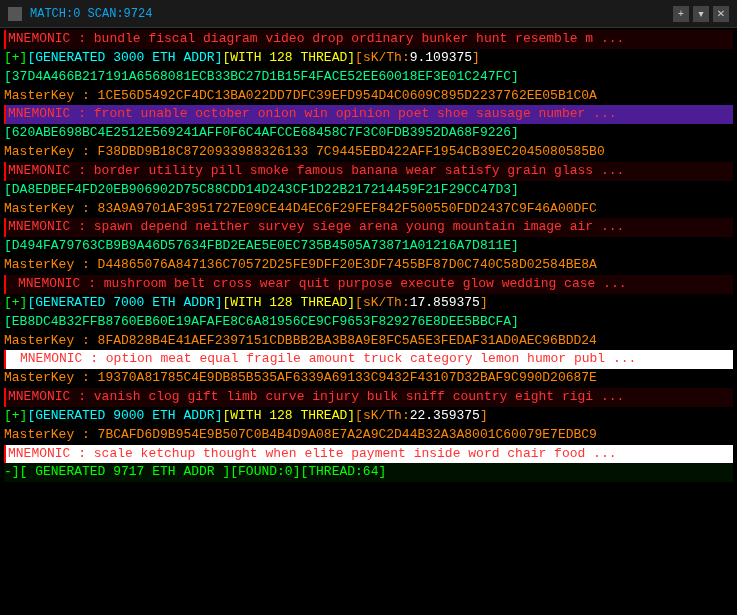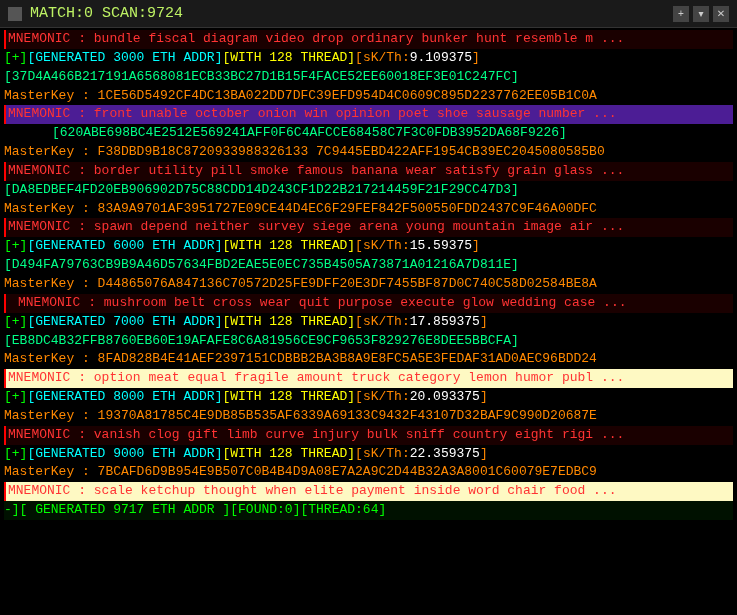--- a/index.html
+++ b/index.html
@@ -15,22 +15,22 @@
     .titlebar {
       background: #1a1a1a;
       display: flex;
       align-items: center;
       padding: 4px 8px;
       height: 28px;
       border-bottom: 1px solid #333;
       gap: 8px;
     }
     .titlebar-title {
-      color: #bef264;
-      font-size: 15px;
+      color: #0ea5e9;
+      font-size: 12px;
       flex: 1;
     }
     .titlebar-controls {
       display: flex;
       gap: 4px;
     }
     .titlebar-btn {
       width: 16px;
       height: 16px;
       background: #444;
@@ -66,34 +66,32 @@
     <button class="titlebar-btn">✕</button>
   </div>
 </div>
 
 <div class="terminal" id="terminal-body">
 <div class="line" style="color: rgb(255, 51, 51); background: rgb(26, 0, 0); border-left: 2px solid rgb(255, 0, 0); padding-left: 2px;">MNEMONIC : bundle fiscal diagram video drop ordinary bunker hunt resemble m ...</div>
     <div class="line"><span style="color:#00ff00">[+]</span><span style="color:#00ffff">[GENERATED 3000 ETH ADDR]</span><span style="color:#ffff00">[WITH 128 THREAD]</span><span style="color:#ff8800">[sK/Th:<span style="color:#ffffff">9.109375</span>]</span></div>
     <div class="line" style="color: rgb(0, 255, 136);">[37D4A466B217191A6568081ECB33BC27D1B15F4FACE52EE60018EF3E01C247FC]</div>
     <div class="line" style="color: rgb(255, 136, 0);">MasterKey : 1CE56D5492CF4DC13BA022DD7DFC39EFD954D4C0609C895D2237762EE05B1C0A</div>
     <div class="line" style="color: rgb(255, 51, 51); background: #4c1d95; border-left: 2px solid rgb(255, 0, 0); padding-left: 2px;">MNEMONIC : front unable october onion win opinion poet shoe sausage number ...</div>
-    <div class="line" style="color: rgb(0, 255, 136); margin-left: 48px;">[620ABE698BC4E2512E569241AFF0F6C4AFCCE68458C7F3C0FDB3952DA68F9226]</div>
+    <div class="line" style="color: rgb(0, 255, 136);">[620ABE698BC4E2512E569241AFF0F6C4AFCCE68458C7F3C0FDB3952DA68F9226]</div>
     <div class="line" style="color: rgb(255, 136, 0);">MasterKey : F38DBD9B18C8720933988326133 7C9445EBD422AFF1954CB39EC2045080585B0</div>
     <div class="line" style="color: rgb(255, 51, 51); background: rgb(26, 0, 0); border-left: 2px solid rgb(255, 0, 0); padding-left: 2px;">MNEMONIC : border utility pill smoke famous banana wear satisfy grain glass ...</div>
     <div class="line" style="color: rgb(0, 255, 136);">[DA8EDBEF4FD20EB906902D75C88CDD14D243CF1D22B217214459F21F29CC47D3]</div>
     <div class="line" style="color: rgb(255, 136, 0);">MasterKey : 83A9A9701AF3951727E09CE44D4EC6F29FEF842F500550FDD2437C9F46A00DFC</div>
     <div class="line" style="color: rgb(255, 51, 51); background: rgb(26, 0, 0); border-left: 2px solid rgb(255, 0, 0); padding-left: 2px;">MNEMONIC : spawn depend neither survey siege arena young mountain image air ...</div>
-    <div class="line"><span style="color:#00ff00">[+]</span><span style="color:#00ffff">[GENERATED 6000 ETH ADDR]</span><span style="color:#ffff00">[WITH 128 THREAD]</span><span style="color:#ff8800">[sK/Th:<span style="color:#ffffff">15.59375</span>]</span></div>
     <div class="line" style="color: rgb(0, 255, 136);">[D494FA79763CB9B9A46D57634FBD2EAE5E0EC735B4505A73871A01216A7D811E]</div>
     <div class="line" style="color: rgb(255, 136, 0);">MasterKey : D44865076A847136C70572D25FE9DFF20E3DF7455BF87D0C740C58D02584BE8A</div>
     <div class="line" style="color: rgb(255, 51, 51); background: rgb(26, 0, 0); border-left: 2px solid rgb(255, 0, 0); padding-left: 12px;">MNEMONIC : mushroom belt cross wear quit purpose execute glow wedding case ...</div>
     <div class="line"><span style="color:#00ff00">[+]</span><span style="color:#00ffff">[GENERATED 7000 ETH ADDR]</span><span style="color:#ffff00">[WITH 128 THREAD]</span><span style="color:#ff8800">[sK/Th:<span style="color:#ffffff">17.859375</span>]</span></div>
     <div class="line" style="color: rgb(0, 255, 136);">[EB8DC4B32FFB8760EB60E19AFAFE8C6A81956CE9CF9653F829276E8DEE5BBCFA]</div>
     <div class="line" style="color: rgb(255, 136, 0);">MasterKey : 8FAD828B4E41AEF2397151CDBBB2BA3B8A9E8FC5A5E3FEDAF31AD0AEC96BDD24</div>
-    <div class="line" style="color: rgb(255, 51, 51); background: #fef9c3; border-left: 2px solid rgb(255, 0, 0); padding-left: 2px;">MNEMONIC : option meat equal fragile amount truck category lemon humor publ ...</div>
-    <div class="line"><span style="color:#00ff00">[+]</span><span style="color:#00ffff">[GENERATED 8000 ETH ADDR]</span><span style="color:#ffff00">[WITH 128 THREAD]</span><span style="color:#ff8800">[sK/Th:<span style="color:#ffffff">20.093375</span>]</span></div>
+    <div class="line" style="color: rgb(255, 51, 51); background: #ffffff; border-left: 2px solid rgb(255, 0, 0); padding-left: 14px;">MNEMONIC : option meat equal fragile amount truck category lemon humor publ ...</div>
     <div class="line" style="color: rgb(255, 136, 0);">MasterKey : 19370A81785C4E9DB85B535AF6339A69133C9432F43107D32BAF9C990D20687E</div>
     <div class="line" style="color: rgb(255, 51, 51); background: rgb(26, 0, 0); border-left: 2px solid rgb(255, 0, 0); padding-left: 2px;">MNEMONIC : vanish clog gift limb curve injury bulk sniff country eight rigi ...</div>
     <div class="line"><span style="color:#00ff00">[+]</span><span style="color:#00ffff">[GENERATED 9000 ETH ADDR]</span><span style="color:#ffff00">[WITH 128 THREAD]</span><span style="color:#ff8800">[sK/Th:<span style="color:#ffffff">22.359375</span>]</span></div>
     <div class="line" style="color: rgb(255, 136, 0);">MasterKey : 7BCAFD6D9B954E9B507C0B4B4D9A08E7A2A9C2D44B32A3A8001C60079E7EDBC9</div>
-    <div class="line" style="color: rgb(255, 51, 51); background: #fef9c3; border-left: 2px solid rgb(255, 0, 0); padding-left: 2px;">MNEMONIC : scale ketchup thought when elite payment inside word chair food ...</div>
+    <div class="line" style="color: rgb(255, 51, 51); background: #ffffff; border-left: 2px solid rgb(255, 0, 0); padding-left: 2px;">MNEMONIC : scale ketchup thought when elite payment inside word chair food ...</div>
     <div class="line" style="color: rgb(0, 255, 0); background: rgb(0, 17, 0);">-][ GENERATED 9717 ETH ADDR ][FOUND:0][THREAD:64]</div>
   </div>
 
 </body></html>

